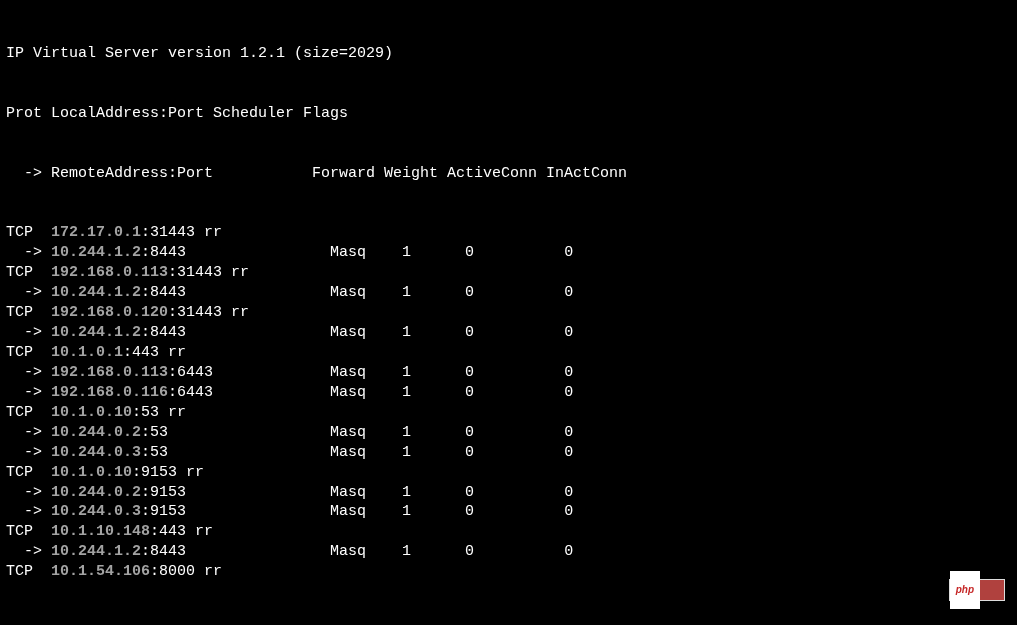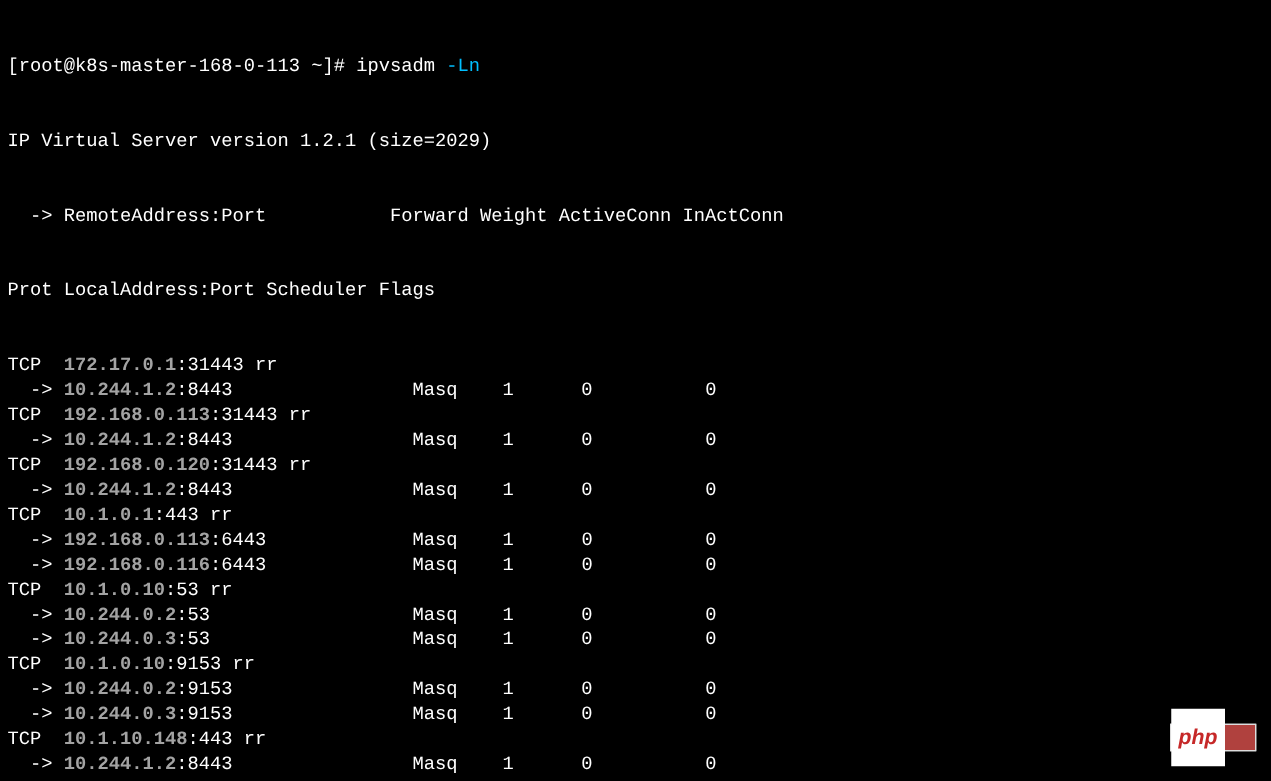--- a/index.html
+++ b/index.html
@@ -51,41 +51,40 @@
       border: 1px solid #ddd;
       background: #fff;
       height: 22px;
     }
     .badge-php {
       background: #ffffff;
       color: #c62828;
       font-weight: bold;
       font-style: italic;
       padding: 12px 6px;
-      font-size: 17px;
+      font-size: 10px;
       font-family: Arial, sans-serif;
     }
     .badge-cn {
       background: #b0413e;
       color: #fff;
       padding: 1px 12px;
       font-size: 11px;
       height: 100%;
       display: flex;
       align-items: center;
     }
   </style>
 </head>
 <body>
 
 <div class="terminal">
-  <span class="line"><span class="prompt-user">[root@k8s-master-168-0-113 ~]# </span><span class="cmd">ipvsadm </span><span class="arg">-Ln</span></span>
   <span class="line white">IP Virtual Server version 1.2.1 (size=2029)</span>
+  <span class="line white">Prot LocalAddress:Port Scheduler Flags</span>
   <span class="line white">  -&gt; RemoteAddress:Port           Forward Weight ActiveConn InActConn</span>
-  <span class="line white">Prot LocalAddress:Port Scheduler Flags</span>
   <div id="rows-container"><span class="line"><span class="white">TCP  </span><span class="ip">172.17.0.1</span><span class="white">:31443 rr</span></span><span class="line"><span class="white">  -&gt; </span><span class="ip">10.244.1.2</span><span class="white">:8443                </span><span class="white">Masq    </span><span class="white">1      </span><span class="white">0          </span><span class="white">0</span></span><span class="line"><span class="white">TCP  </span><span class="ip">192.168.0.113</span><span class="white">:31443 rr</span></span><span class="line"><span class="white">  -&gt; </span><span class="ip">10.244.1.2</span><span class="white">:8443                </span><span class="white">Masq    </span><span class="white">1      </span><span class="white">0          </span><span class="white">0</span></span><span class="line"><span class="white">TCP  </span><span class="ip">192.168.0.120</span><span class="white">:31443 rr</span></span><span class="line"><span class="white">  -&gt; </span><span class="ip">10.244.1.2</span><span class="white">:8443                </span><span class="white">Masq    </span><span class="white">1      </span><span class="white">0          </span><span class="white">0</span></span><span class="line"><span class="white">TCP  </span><span class="ip">10.1.0.1</span><span class="white">:443 rr</span></span><span class="line"><span class="white">  -&gt; </span><span class="ip">192.168.0.113</span><span class="white">:6443             </span><span class="white">Masq    </span><span class="white">1      </span><span class="white">0          </span><span class="white">0</span></span><span class="line"><span class="white">  -&gt; </span><span class="ip">192.168.0.116</span><span class="white">:6443             </span><span class="white">Masq    </span><span class="white">1      </span><span class="white">0          </span><span class="white">0</span></span><span class="line"><span class="white">TCP  </span><span class="ip">10.1.0.10</span><span class="white">:53 rr</span></span><span class="line"><span class="white">  -&gt; </span><span class="ip">10.244.0.2</span><span class="white">:53                  </span><span class="white">Masq    </span><span class="white">1      </span><span class="white">0          </span><span class="white">0</span></span><span class="line"><span class="white">  -&gt; </span><span class="ip">10.244.0.3</span><span class="white">:53                  </span><span class="white">Masq    </span><span class="white">1      </span><span class="white">0          </span><span class="white">0</span></span><span class="line"><span class="white">TCP  </span><span class="ip">10.1.0.10</span><span class="white">:9153 rr</span></span><span class="line"><span class="white">  -&gt; </span><span class="ip">10.244.0.2</span><span class="white">:9153                </span><span class="white">Masq    </span><span class="white">1      </span><span class="white">0          </span><span class="white">0</span></span><span class="line"><span class="white">  -&gt; </span><span class="ip">10.244.0.3</span><span class="white">:9153                </span><span class="white">Masq    </span><span class="white">1      </span><span class="white">0          </span><span class="white">0</span></span><span class="line"><span class="white">TCP  </span><span class="ip">10.1.10.148</span><span class="white">:443 rr</span></span><span class="line"><span class="white">  -&gt; </span><span class="ip">10.244.1.2</span><span class="white">:8443                </span><span class="white">Masq    </span><span class="white">1      </span><span class="white">0          </span><span class="white">0</span></span><span class="line"><span class="white">TCP  </span><span class="ip">10.1.54.106</span><span class="white">:8000 rr</span></span></div>
   
 </div>
 
 <div class="badge-container">
   <span class="badge-php">php</span>
   <span class="badge-cn"></span>
 </div>
 
 </body></html>

